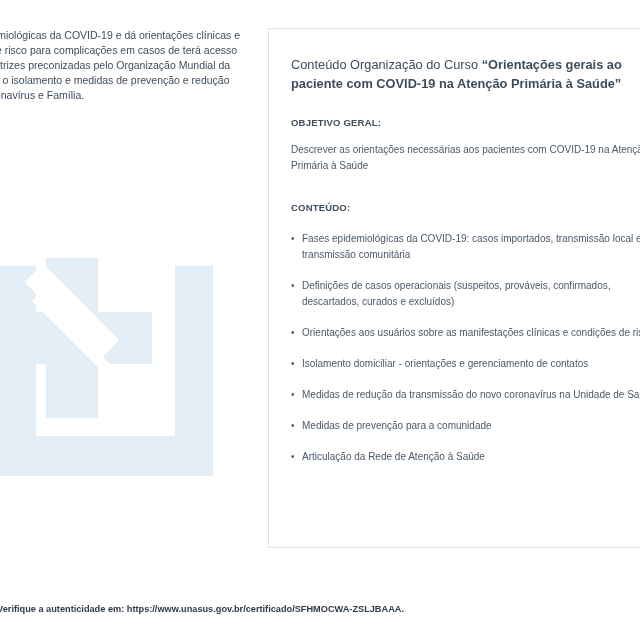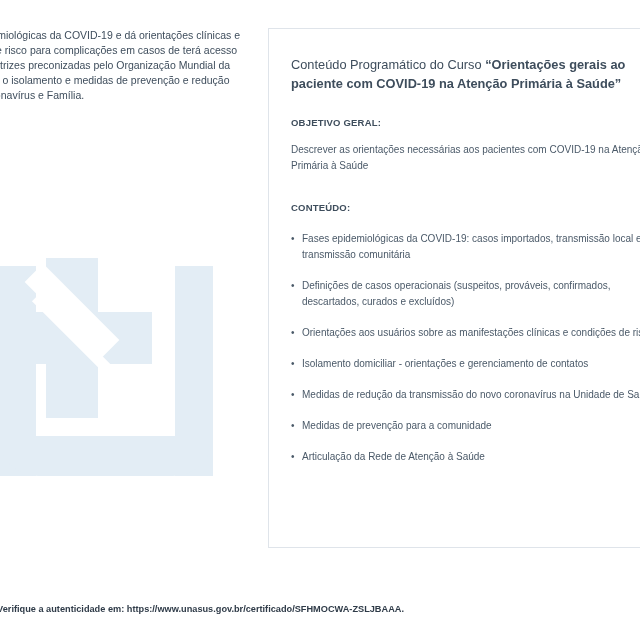--- a/index.html
+++ b/index.html
@@ -228,21 +228,21 @@
     <div class="wm-u-mask"></div>
     <div class="wm-cross-v"></div>
     <div class="wm-cross-h"></div>
     <div class="wm-slash"></div>
     <div class="wm-slash2"></div>
   </div>
 </div>
 
 <div class="card">
   <div class="card-title">
-    <span>Conteúdo Programático do Curso </span><span class="strong">“Orientações gerais ao paciente com COVID-19 na Atenção Primária à Saúde”</span>
+    <span>Conteúdo Organização do Curso </span><span class="strong">“Orientações gerais ao paciente com COVID-19 na Atenção Primária à Saúde”</span>
   </div>
 
   <div class="section-label">OBJETIVO GERAL:</div>
   <div class="section-text">Descrever as orientações necessárias aos pacientes com COVID-19 na Atenção Primária à Saúde</div>
 
   <div class="content-label">CONTEÚDO:</div>
 
   <ul class="bullets">
     <li>Fases epidemiológicas da COVID-19: casos importados, transmissão local e transmissão comunitária</li>
     <li>Definições de casos operacionais (suspeitos, prováveis, confirmados, descartados, curados e excluídos)</li>

